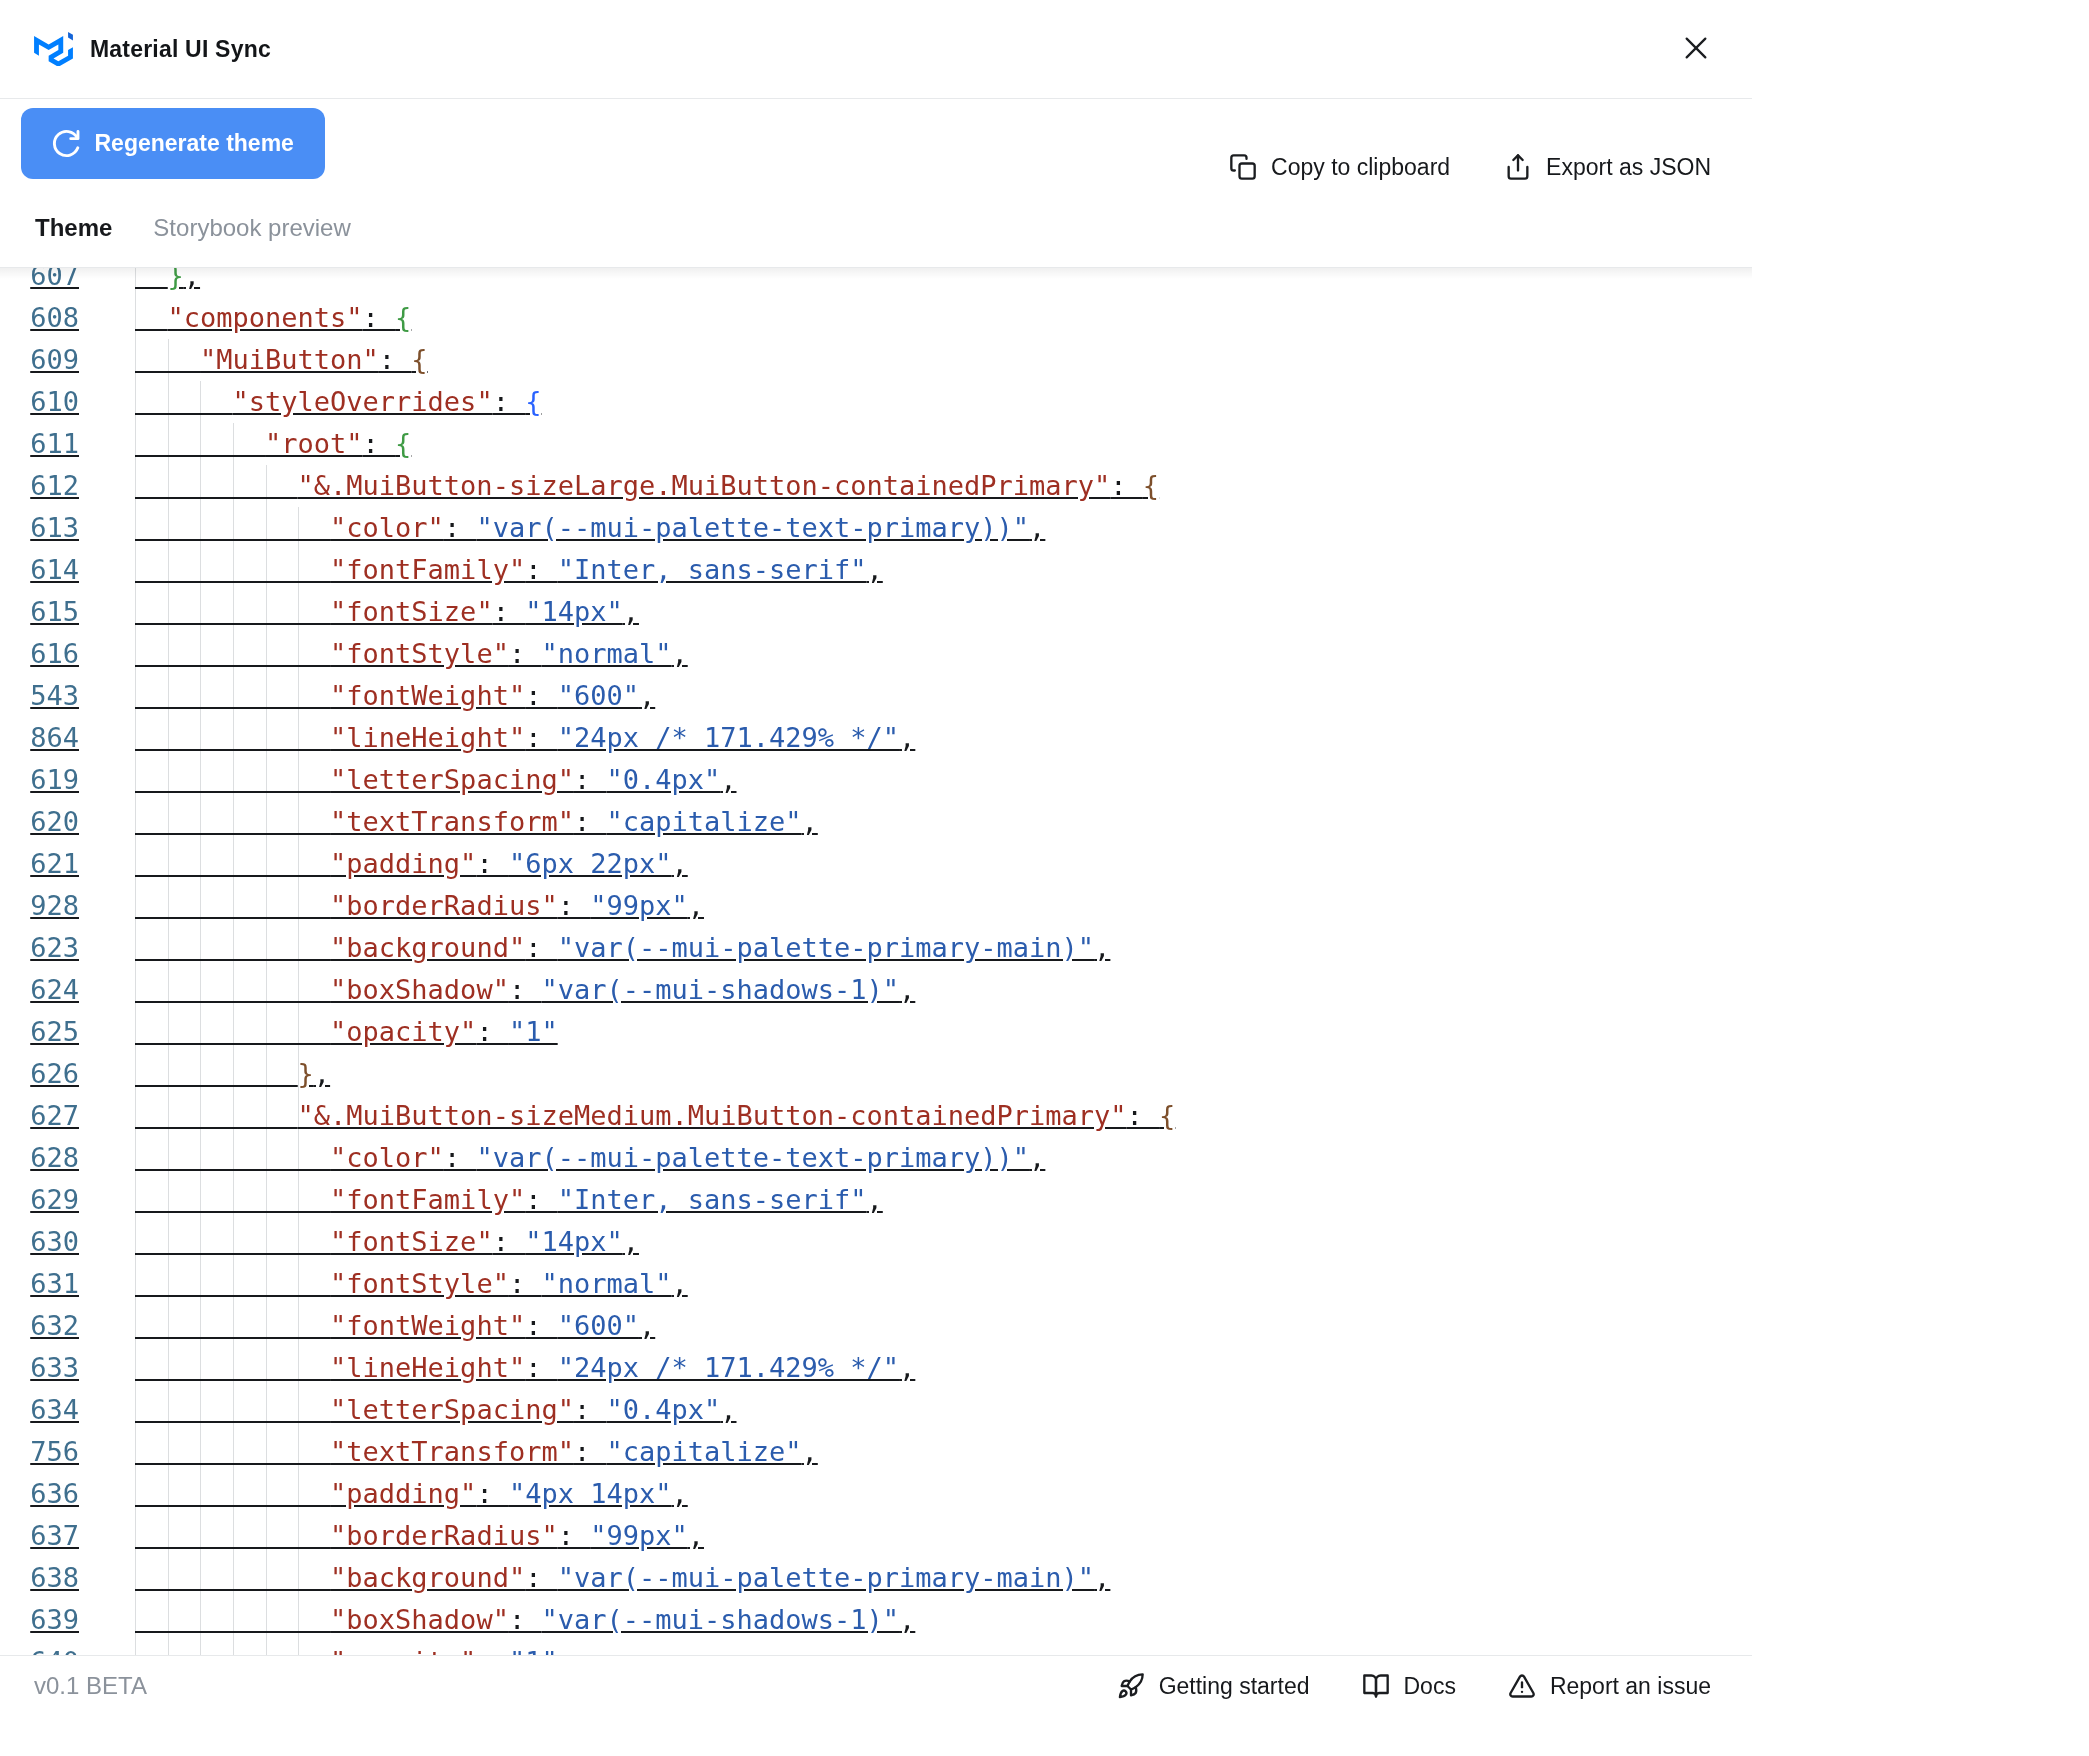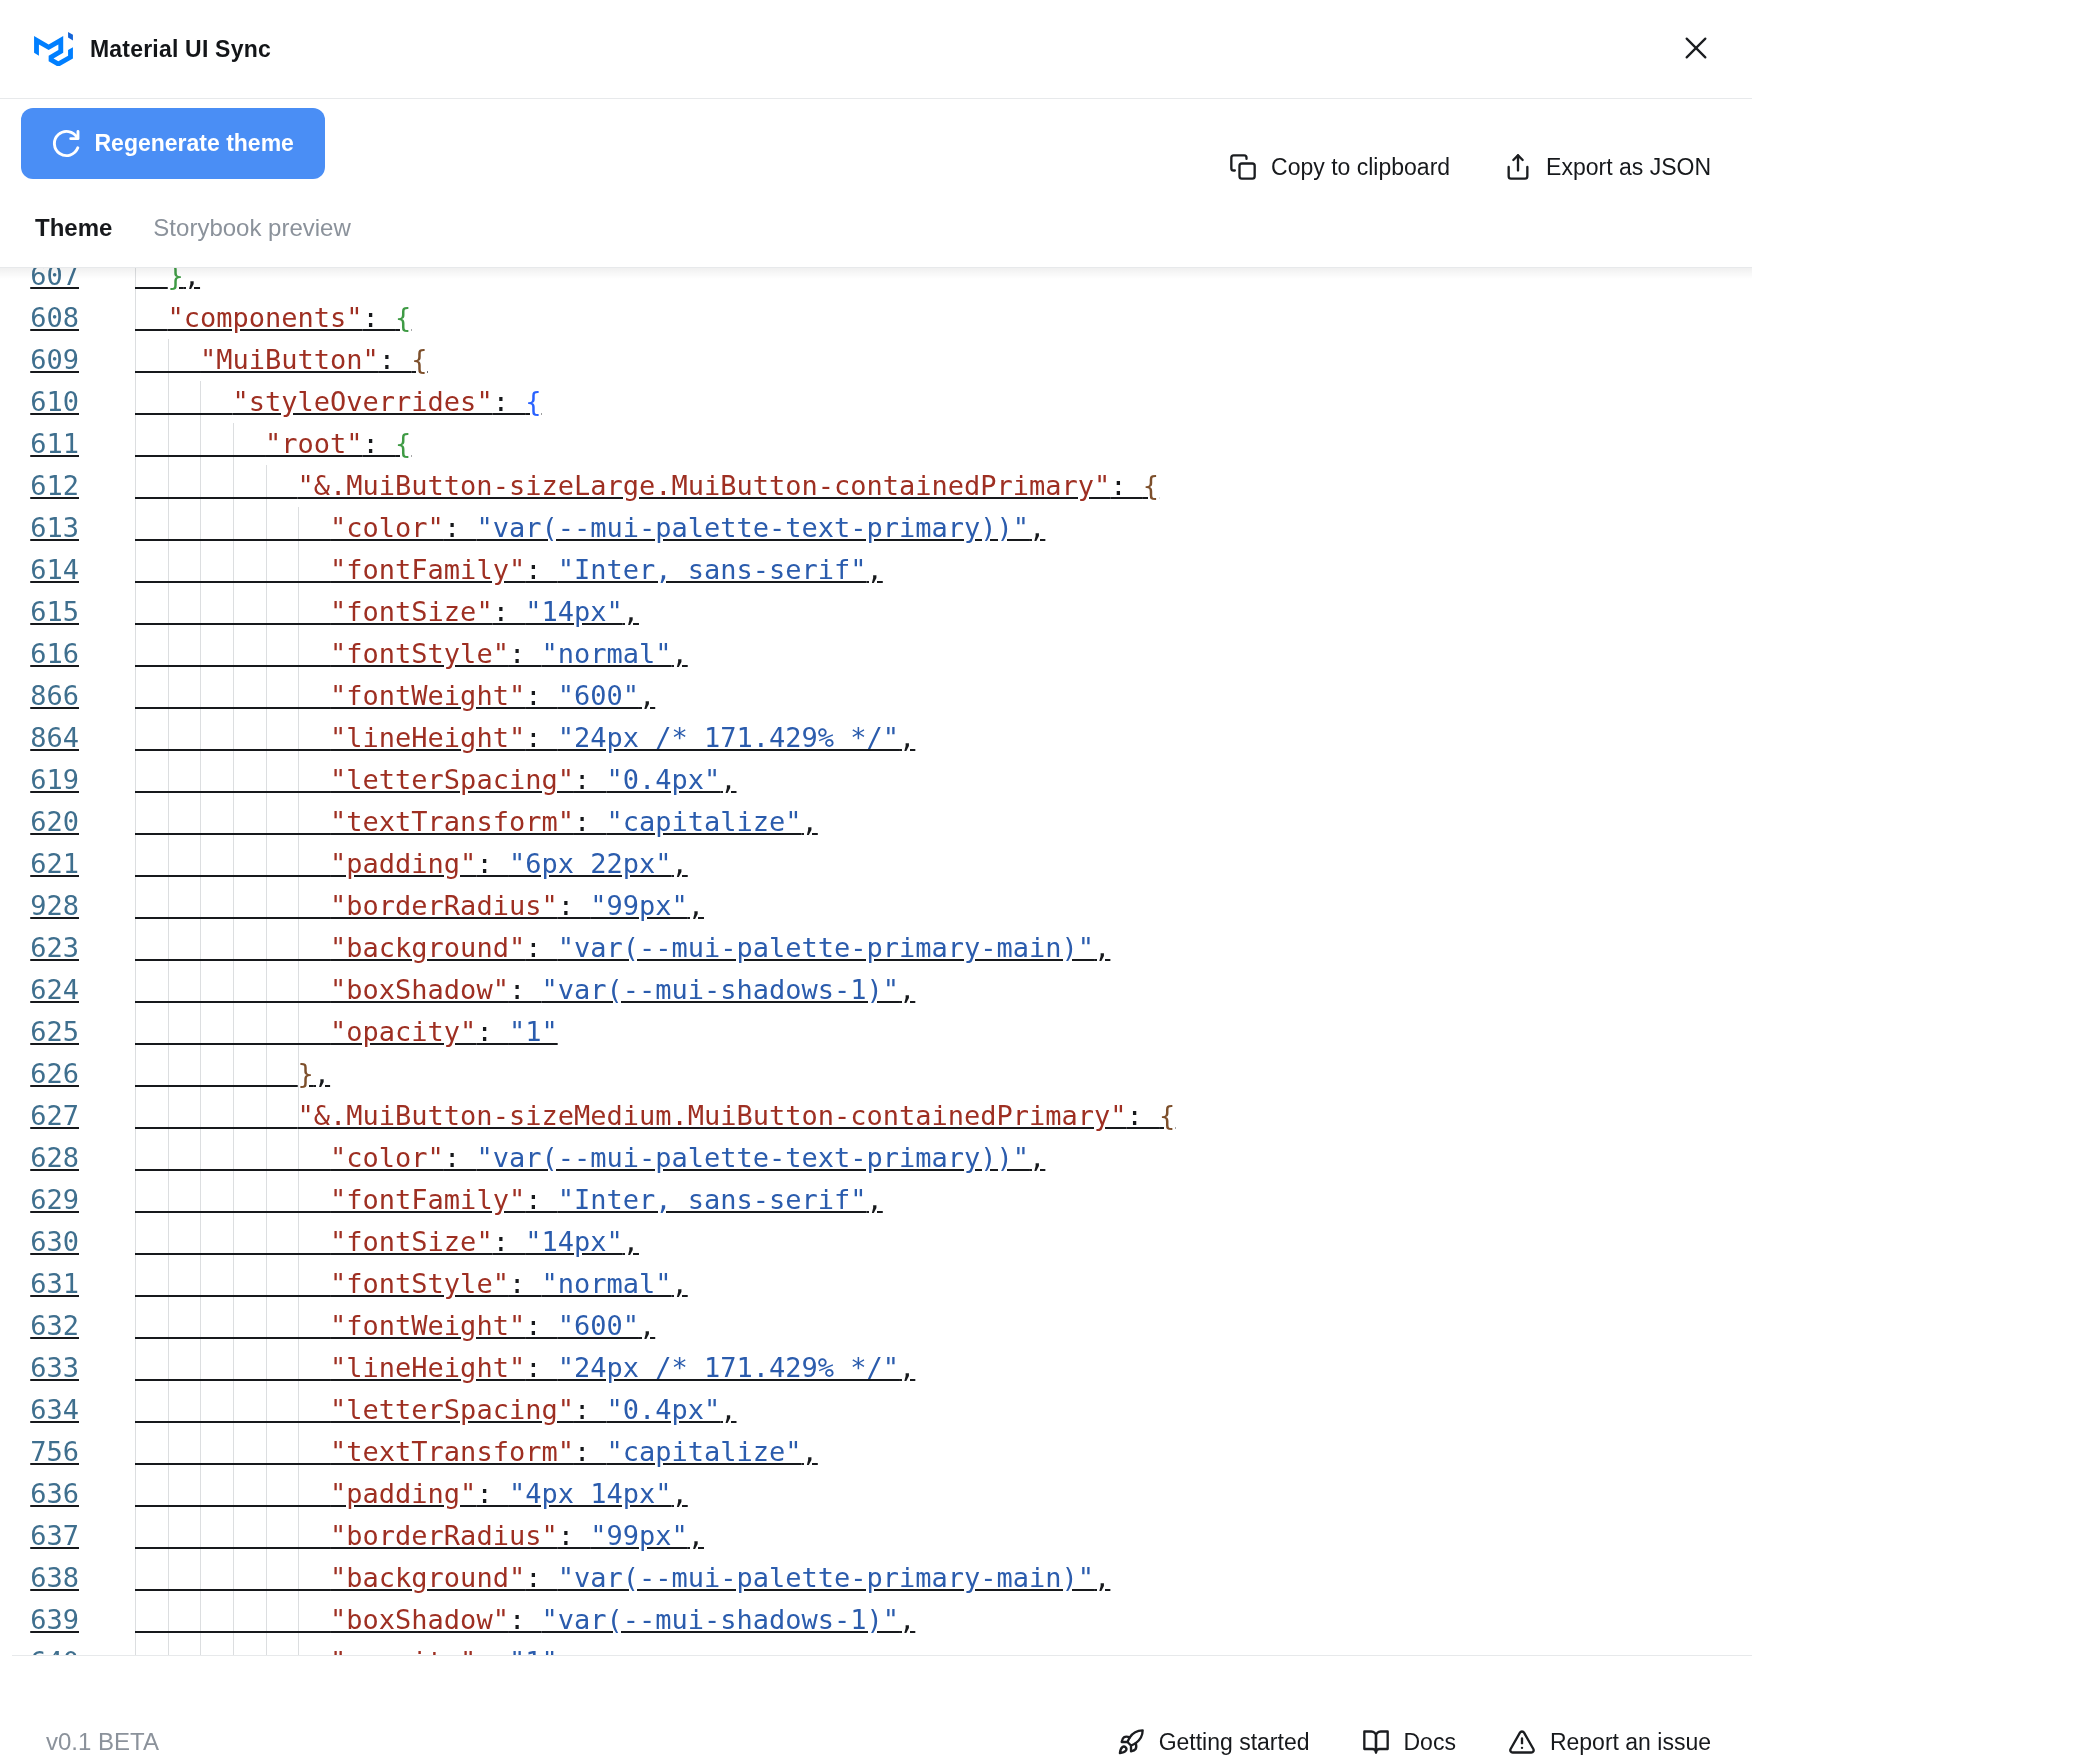--- a/index.html
+++ b/index.html
@@ -49,22 +49,22 @@
   .num{width:79px;flex:0 0 79px;text-align:right;color:var(--c-lnum,#3f6f8e);}
   .txt{margin-left:56px;}
   .tk-key{color:var(--c-key,#9e2f22);}
   .tk-str{color:var(--c-str,#2b5cad);}
   .tk-pun{color:var(--c-pun,#17191c);}
   .tk-bg{color:var(--c-bgr,#3f9b45);}
   .tk-bo{color:var(--c-bbr,#7d4f2b);}
   .tk-bb{color:var(--c-bbl,#2962ff);}
 
   
-  .footer{height:101px;flex:0 0 101px;display:flex;align-items:flex-end;
-    padding:4px 41px 0 34px;border-top:0.9px solid #e7e9eb;box-sizing:border-box;background:#fff;margin-left:12px;}
+  .footer{height:101px;flex:0 0 101px;display:flex;align-items:flex-start;
+    padding:16px 41px 0 34px;border-top:0.9px solid #e7e9eb;box-sizing:border-box;background:#fff;}
   .version{font-size:24px;color:#8b929b;}
   .footer-links{display:flex;align-items:center;gap:52px;}
   .flink{display:flex;align-items:center;gap:14px;background:none;border:none;cursor:pointer;
     font-size:23px;color:#17191c;font-family:"Liberation Sans",sans-serif;padding:0;}
 
   svg.stroke-ic{stroke:#1b1d20;fill:none;stroke-width:2;stroke-linecap:round;stroke-linejoin:round;}
   svg.white-ic{stroke:#fff;fill:none;stroke-width:2.4;stroke-linecap:round;stroke-linejoin:round;}
 </style>
 </head>
 <body>
@@ -142,21 +142,21 @@
         <div class="line"><span class="num">607</span><span class="txt">  <span class="tk-bg">}</span><span class="tk-pun">,</span></span></div>
         <div class="line"><span class="num">608</span><span class="txt">  <span class="tk-key">"components"</span><span class="tk-pun">: </span><span class="tk-bg">{</span></span></div>
         <div class="line"><span class="num">609</span><span class="txt">    <span class="tk-key">"MuiButton"</span><span class="tk-pun">: </span><span class="tk-bo">{</span></span></div>
         <div class="line"><span class="num">610</span><span class="txt">      <span class="tk-key">"styleOverrides"</span><span class="tk-pun">: </span><span class="tk-bb">{</span></span></div>
         <div class="line"><span class="num">611</span><span class="txt">        <span class="tk-key">"root"</span><span class="tk-pun">: </span><span class="tk-bg">{</span></span></div>
         <div class="line"><span class="num">612</span><span class="txt">          <span class="tk-key">"&amp;.MuiButton-sizeLarge.MuiButton-containedPrimary"</span><span class="tk-pun">: </span><span class="tk-bo">{</span></span></div>
         <div class="line"><span class="num">613</span><span class="txt">            <span class="tk-key">"color"</span><span class="tk-pun">: </span><span class="tk-str">"var(--mui-palette-text-primary))"</span><span class="tk-pun">,</span></span></div>
         <div class="line"><span class="num">614</span><span class="txt">            <span class="tk-key">"fontFamily"</span><span class="tk-pun">: </span><span class="tk-str">"Inter, sans-serif"</span><span class="tk-pun">,</span></span></div>
         <div class="line"><span class="num">615</span><span class="txt">            <span class="tk-key">"fontSize"</span><span class="tk-pun">: </span><span class="tk-str">"14px"</span><span class="tk-pun">,</span></span></div>
         <div class="line"><span class="num">616</span><span class="txt">            <span class="tk-key">"fontStyle"</span><span class="tk-pun">: </span><span class="tk-str">"normal"</span><span class="tk-pun">,</span></span></div>
-        <div class="line"><span class="num">866</span><span class="txt">            <span class="tk-key">"fontWeight"</span><span class="tk-pun">: </span><span class="tk-str">"600"</span><span class="tk-pun">,</span></span></div>
+        <div class="line"><span class="num">543</span><span class="txt">            <span class="tk-key">"fontWeight"</span><span class="tk-pun">: </span><span class="tk-str">"600"</span><span class="tk-pun">,</span></span></div>
         <div class="line"><span class="num">864</span><span class="txt">            <span class="tk-key">"lineHeight"</span><span class="tk-pun">: </span><span class="tk-str">"24px /* 171.429% */"</span><span class="tk-pun">,</span></span></div>
         <div class="line"><span class="num">619</span><span class="txt">            <span class="tk-key">"letterSpacing"</span><span class="tk-pun">: </span><span class="tk-str">"0.4px"</span><span class="tk-pun">,</span></span></div>
         <div class="line"><span class="num">620</span><span class="txt">            <span class="tk-key">"textTransform"</span><span class="tk-pun">: </span><span class="tk-str">"capitalize"</span><span class="tk-pun">,</span></span></div>
         <div class="line"><span class="num">621</span><span class="txt">            <span class="tk-key">"padding"</span><span class="tk-pun">: </span><span class="tk-str">"6px 22px"</span><span class="tk-pun">,</span></span></div>
         <div class="line"><span class="num">928</span><span class="txt">            <span class="tk-key">"borderRadius"</span><span class="tk-pun">: </span><span class="tk-str">"99px"</span><span class="tk-pun">,</span></span></div>
         <div class="line"><span class="num">623</span><span class="txt">            <span class="tk-key">"background"</span><span class="tk-pun">: </span><span class="tk-str">"var(--mui-palette-primary-main)"</span><span class="tk-pun">,</span></span></div>
         <div class="line"><span class="num">624</span><span class="txt">            <span class="tk-key">"boxShadow"</span><span class="tk-pun">: </span><span class="tk-str">"var(--mui-shadows-1)"</span><span class="tk-pun">,</span></span></div>
         <div class="line"><span class="num">625</span><span class="txt">            <span class="tk-key">"opacity"</span><span class="tk-pun">: </span><span class="tk-str">"1"</span></span></div>
         <div class="line"><span class="num">626</span><span class="txt">          <span class="tk-bo">}</span><span class="tk-pun">,</span></span></div>
         <div class="line"><span class="num">627</span><span class="txt">          <span class="tk-key">"&amp;.MuiButton-sizeMedium.MuiButton-containedPrimary"</span><span class="tk-pun">: </span><span class="tk-bo">{</span></span></div>

